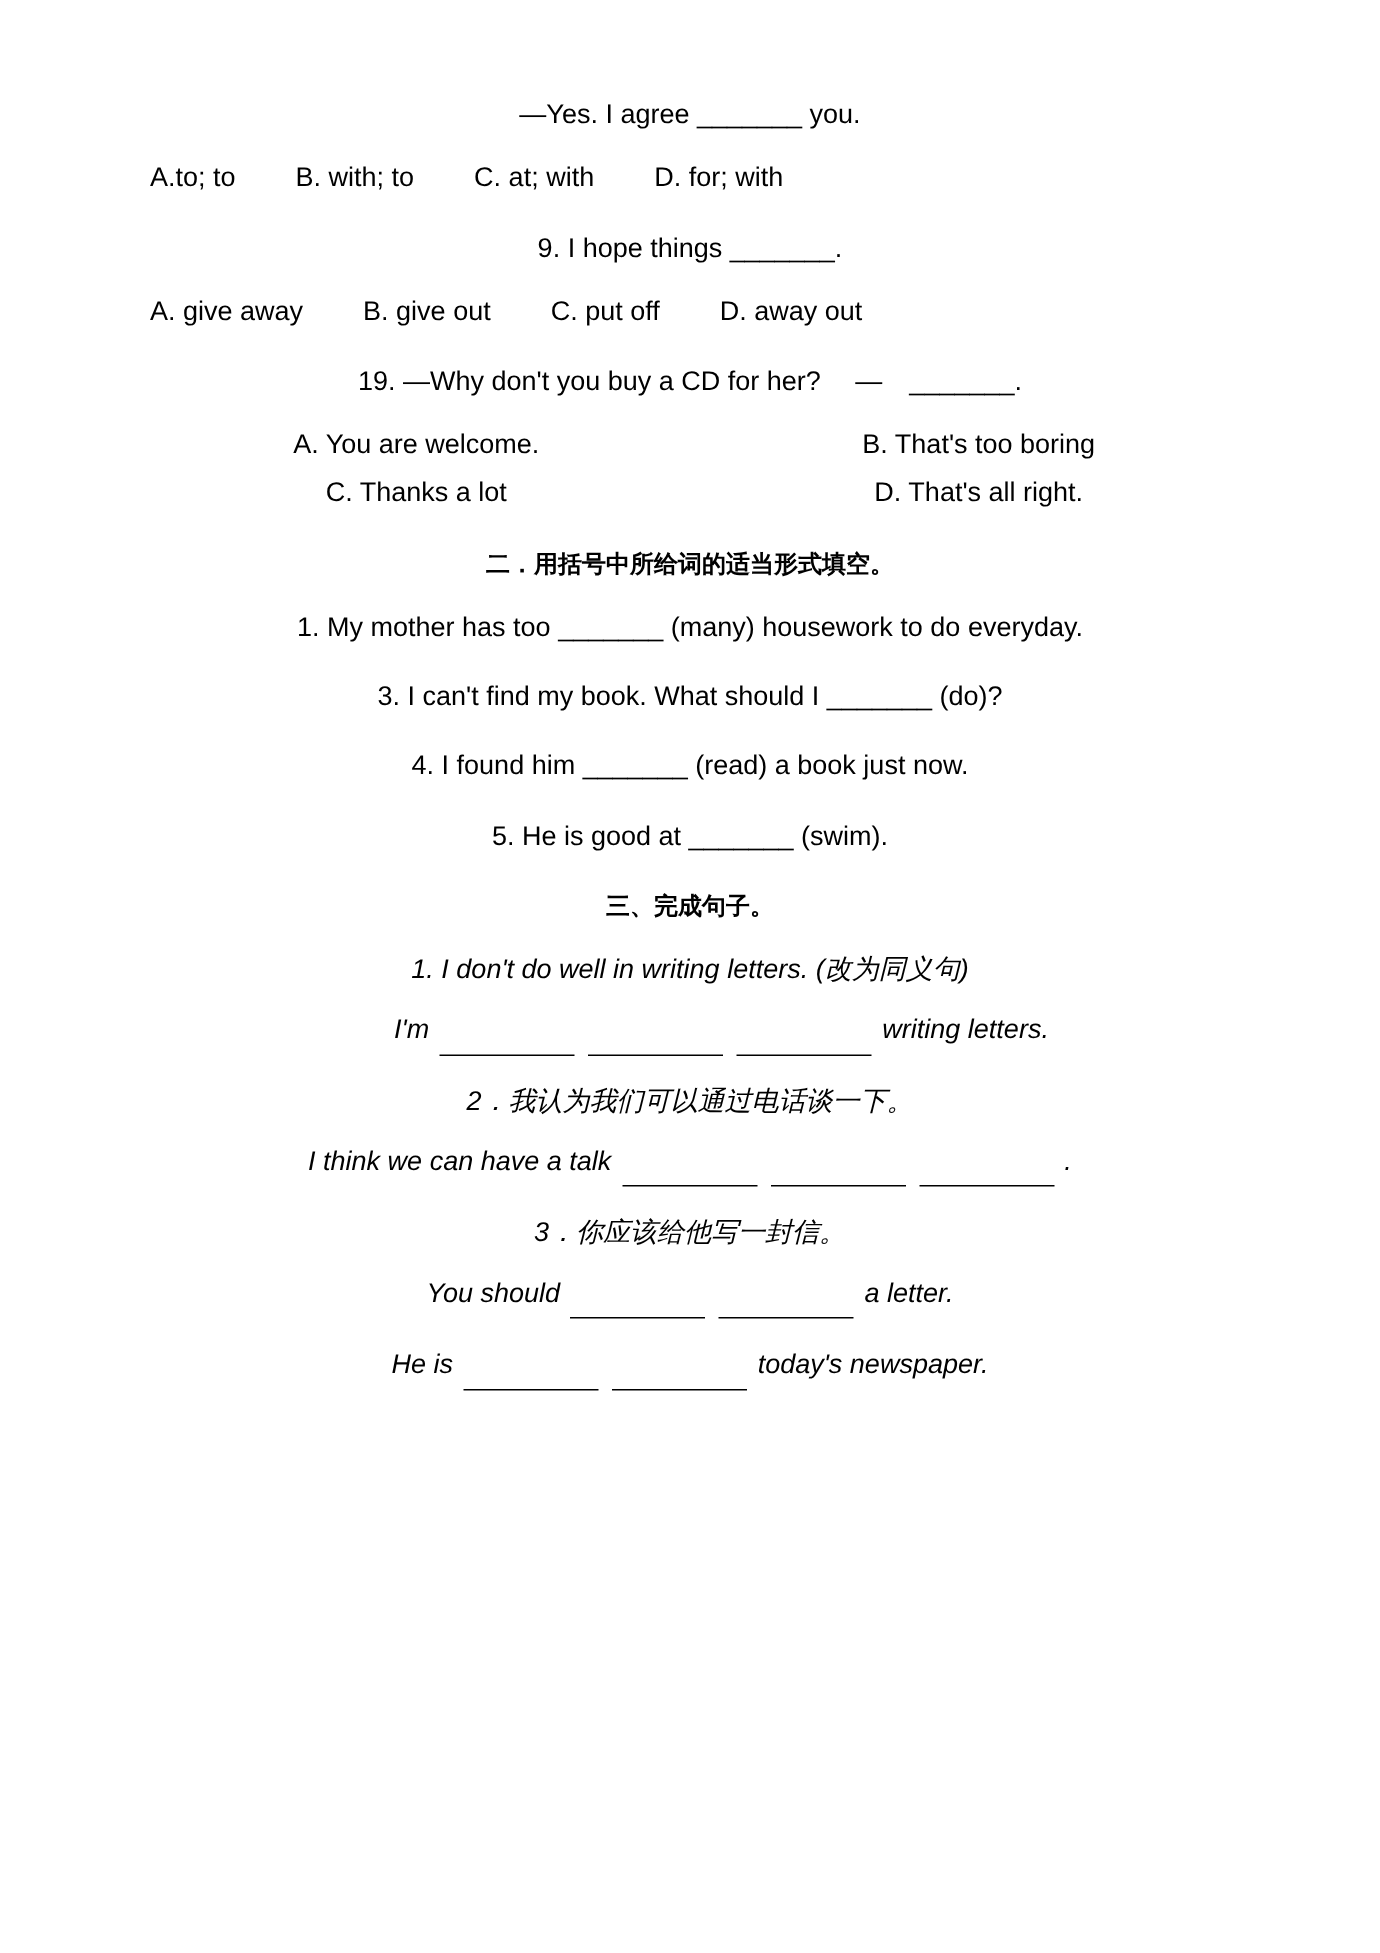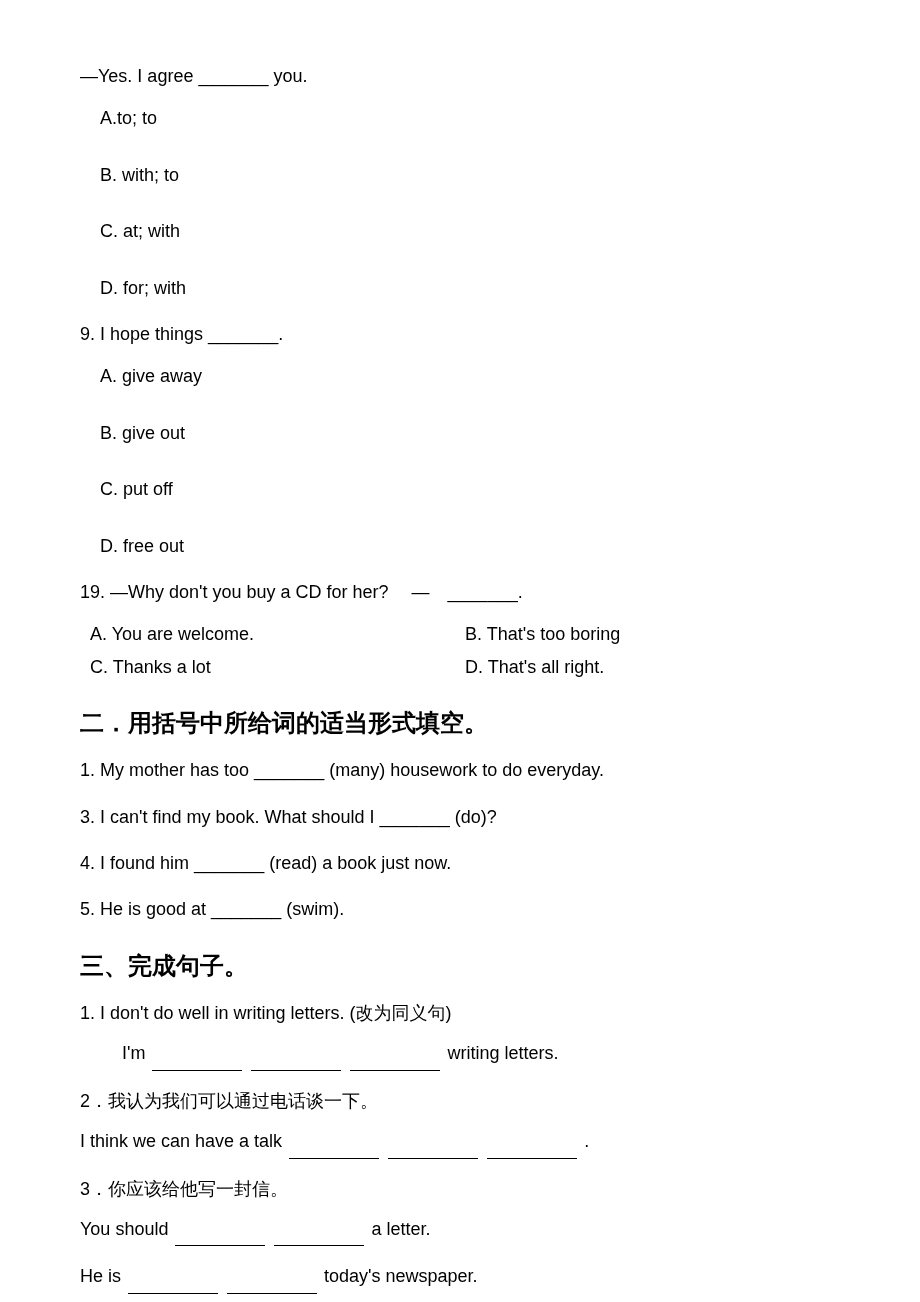--- a/index.html
+++ b/index.html
@@ -19,53 +19,55 @@
     }
     .section {
       margin-bottom: 8px;
     }
     .line {
       margin-bottom: 10px;
       display: block;
     }
     .options-row {
       display: flex;
-      gap: 24px;
+      gap: 40px;
       margin-bottom: 10px;
       padding-left: 20px;
-      flex-direction: column;
     }
     .options-row-2col {
       display: grid;
       grid-template-columns: 1fr 1fr;
       margin-bottom: 10px;
       padding-left: 10px;
     }
     .section-header {
-      font-size: 24px;
+      font-size: 16px;
       font-weight: bold;
       margin: 18px 0 10px 0;
+      text-align: center;
     }
     .blank {
       display: inline-block;
       border-bottom: 1px solid #000;
       min-width: 70px;
       margin: 0 2px;
     }
     .blank-long {
       min-width: 90px;
     }
     .indent {
       padding-left: 24px;
     }
     .q-line {
       margin-bottom: 14px;
+      text-align: center;
     }
     .sub-line {
       margin-bottom: 8px;
+      font-style: italic;
     }
   </style>
 </head>
 <body>
 
 <div class="section q-line">
   <div class="line">
     <span>—Yes. I agree _______ you.</span>
   </div>
   <div class="options-row">
@@ -77,21 +79,21 @@
 </div>
 
 <div class="section q-line">
   <div class="line">
     <span>9. I hope things _______.</span>
   </div>
   <div class="options-row">
     <span>A. give away</span>
     <span>B. give out</span>
     <span>C. put off</span>
-    <span>D. free out</span>
+    <span>D. away out</span>
   </div>
 </div>
 
 <div class="section q-line">
   <div class="line">
     <span>19. —Why don't you buy a CD for her?　 —　_______.</span>
   </div>
   <div class="options-row-2col">
     <span>A. You are welcome.</span>
     <span>B. That's too boring</span>

